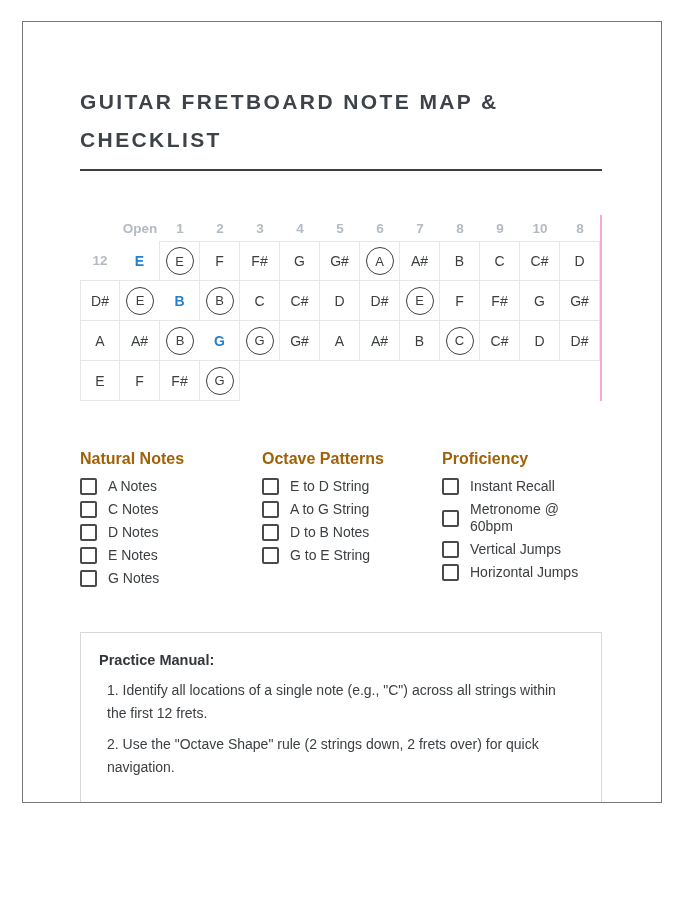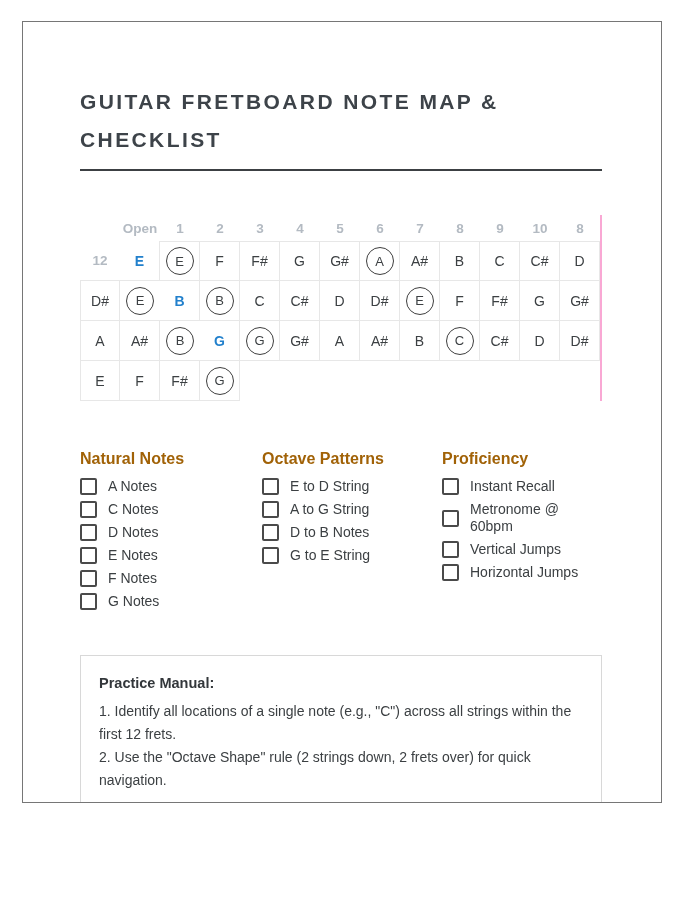--- a/index.html
+++ b/index.html
@@ -24,21 +24,21 @@
   .checklists{margin-top:48px;display:flex;}
   .ck-col0{width:182px}.ck-col1{width:180px}.ck-col2{width:159px}
   .ck-head{font-size:16px;font-weight:700;line-height:20px;margin:0 0 6px;color:#a16207;}
   .ck-item{display:flex;align-items:center;gap:11px;padding:3px 0;}
   .ck-box{flex:0 0 auto;width:17px;height:17px;box-sizing:border-box;border:2px solid #4a4a4a;
       border-radius:2px;background:#fff;}
   .ck-label{font-size:14px;line-height:17px;}
   
   .pm{margin-top:42px;border:1px solid #d8d8d8;padding:16px 18px 30px;}
   .pm-head{font-size:14.5px;font-weight:700;line-height:22px;margin:0 0 6px;color:#33373b;}
-  .pm-item{margin:0;font-size:14px;line-height:23px;}
+  .pm-item{margin:8px;font-size:14px;line-height:23px;}
 </style>
 </head>
 <body>
 
 <div class="page">
 
   <h1 class="title">GUITAR FRETBOARD NOTE MAP &amp; CHECKLIST</h1>
   <div class="rule"></div>
 
   <div class="fb">
@@ -209,24 +209,20 @@
         <div class="ck-item">
           <span class="ck-box"></span>
           <span class="ck-label">D Notes</span>
         </div>
         <div class="ck-item">
           <span class="ck-box"></span>
           <span class="ck-label">E Notes</span>
         </div>
         <div class="ck-item">
           <span class="ck-box"></span>
-          <span class="ck-label">F Notes</span>
-        </div>
-        <div class="ck-item">
-          <span class="ck-box"></span>
           <span class="ck-label">G Notes</span>
         </div>
       </div>
       <div class="ck-col1">
         <div class="ck-head">Octave Patterns</div>
         <div class="ck-item">
           <span class="ck-box"></span>
           <span class="ck-label">E to D String</span>
         </div>
         <div class="ck-item">

